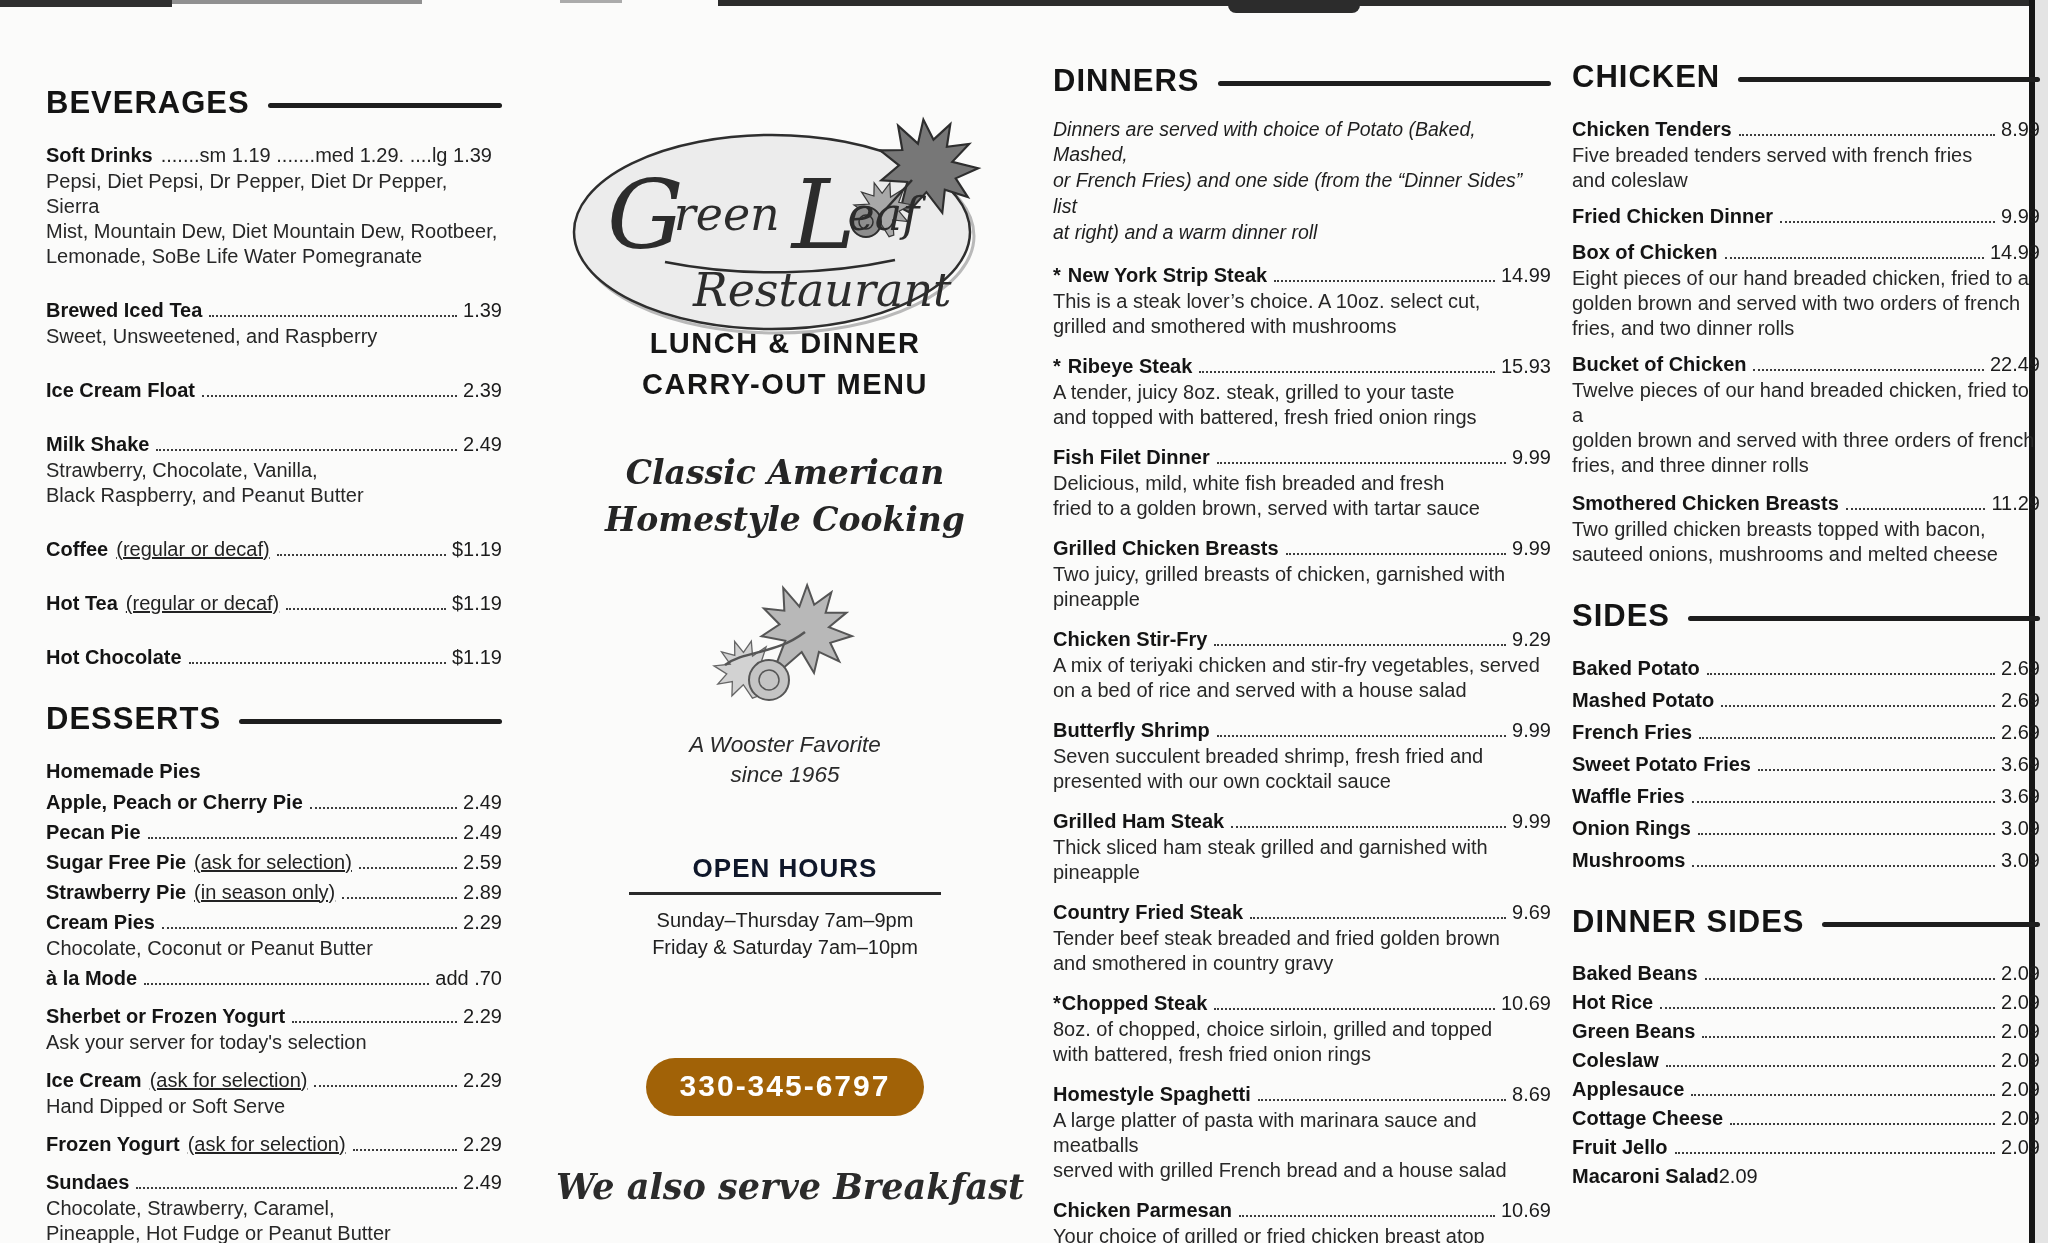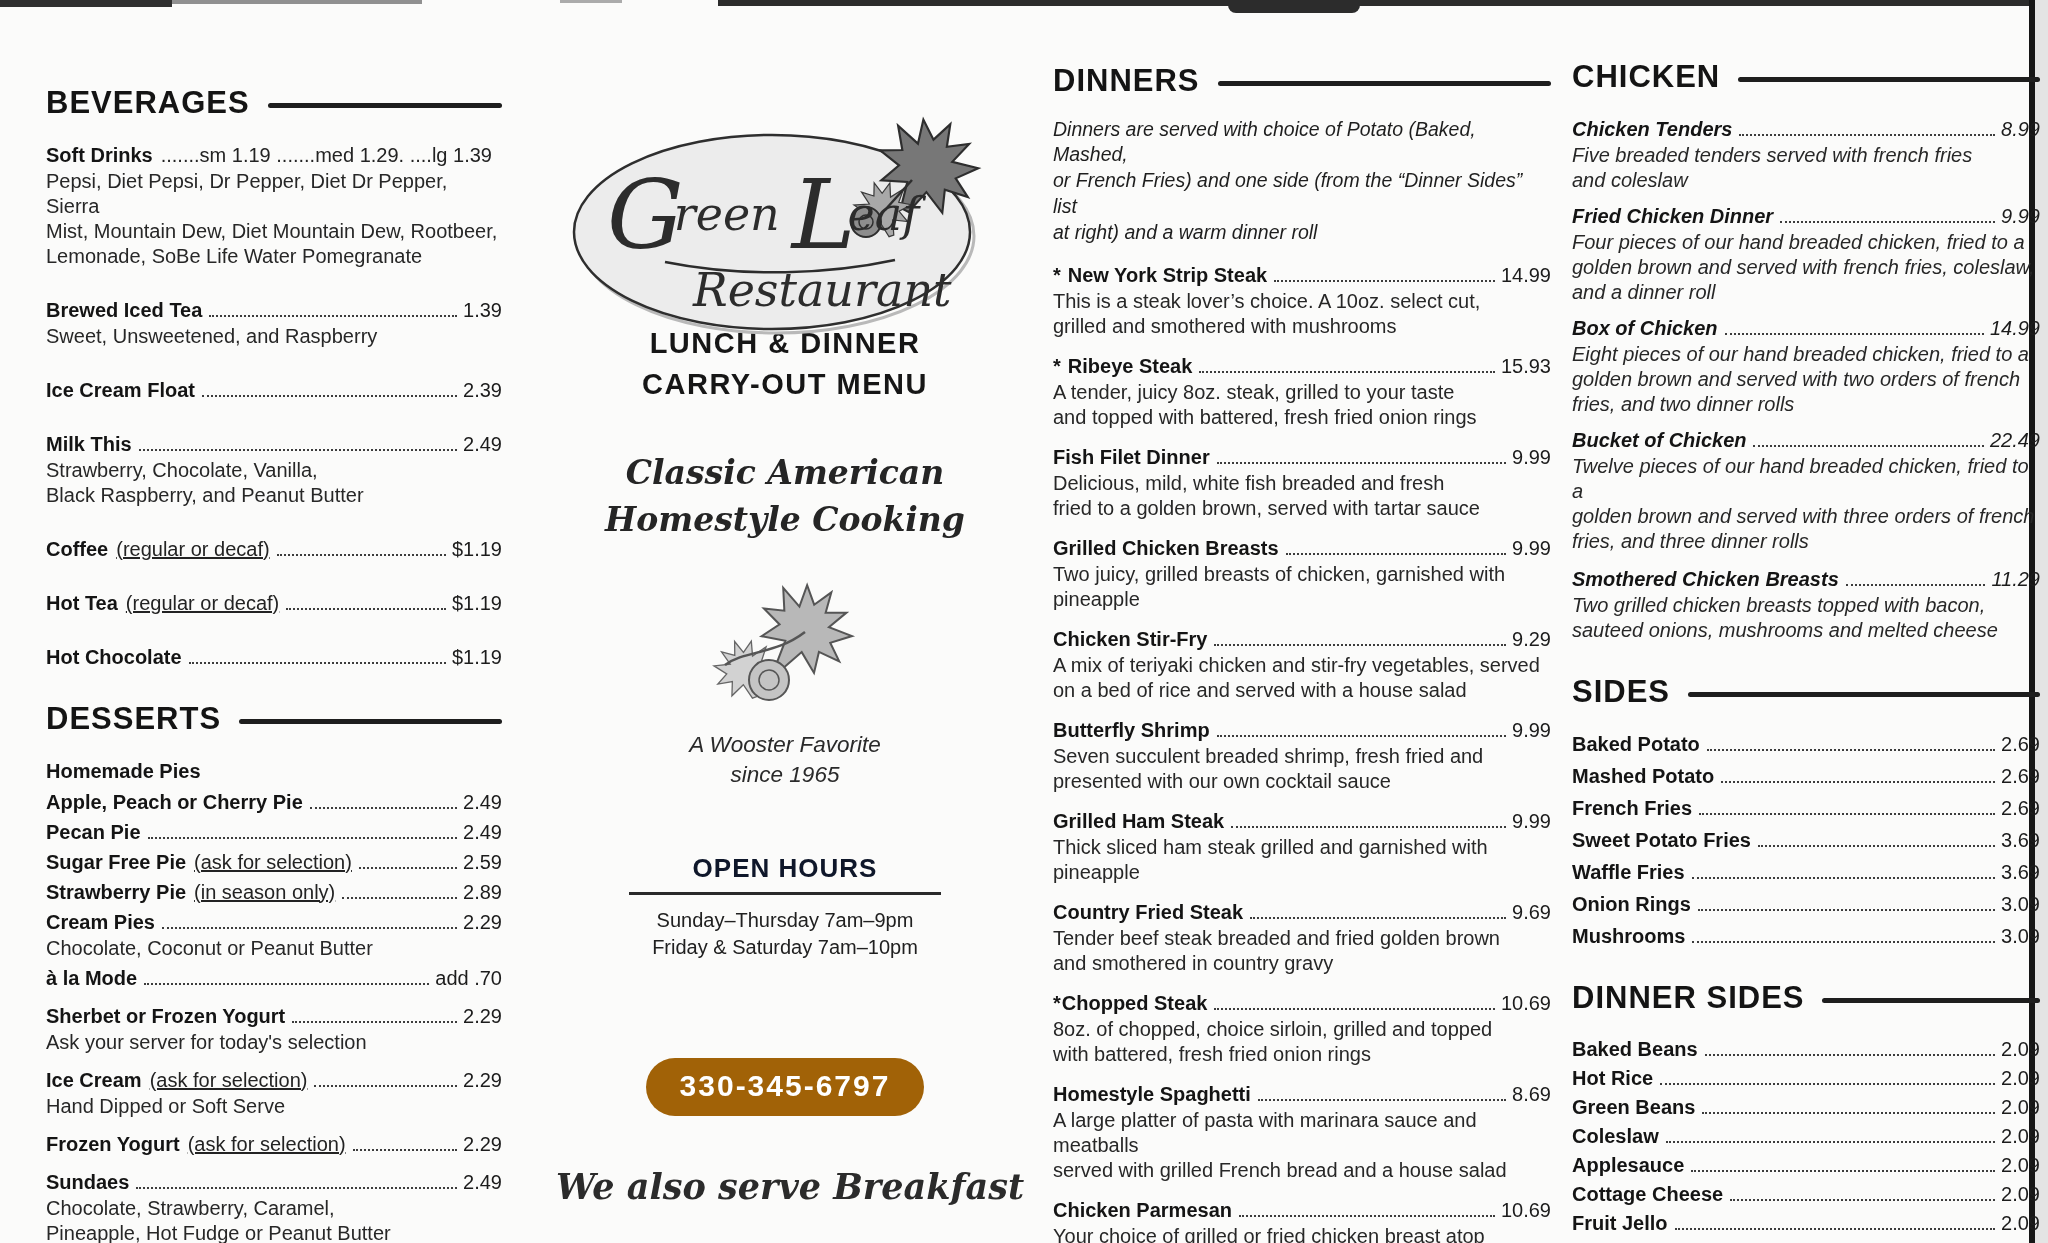--- a/index.html
+++ b/index.html
@@ -34,21 +34,21 @@
   .desc{white-space:pre-line;margin-top:1px;color:#272727;}
   .gap{margin-top:13px;}
   .subhead{font-weight:bold;color:#141414;margin:0 0 6px 0;}
 
   #col-left .spaced .item{margin-bottom:29px;}
   #col-left .pies .item{margin-bottom:5px;}
 
   #col-dinners .note{font-style:italic;font-size:19.5px;line-height:1.32;margin:-4px 0 18px 0;white-space:pre-line;color:#1e1e1e;}
   #col-dinners .item{margin-bottom:15px;}
 
-  #col-right .chicken-list .item{margin-bottom:11px;font-style:italic;}
+  #col-right .chicken-list .item{margin-bottom:11px;}
   #col-right .sides-list .item{margin-bottom:7px;text-align:center;}
   #col-right .dsides-list .item{margin-bottom:4px;}
 
   
   .cb{position:absolute;left:0;width:100%;}
   #logo-block{top:0;}
   #menu-title{top:213px;font-size:29px;font-weight:bold;letter-spacing:1.5px;line-height:1.4;color:#161616;white-space:pre-line;}
   #tagline{top:340px;font-family:"DejaVu Serif", serif;font-style:italic;font-weight:bold;font-size:33px;line-height:1.42;color:#252525;white-space:pre-line;}
   #leaf-art{top:460px;}
   #favorite{top:620px;font-style:italic;font-size:22.5px;line-height:1.32;color:#2a2a2a;white-space:pre-line;}
@@ -99,21 +99,21 @@
       </div>
       <div class="item">
         <div class="row">
           <span class="iname">Ice Cream Float</span>
           <span class="leader"></span>
           <span class="price">2.39</span>
         </div>
       </div>
       <div class="item">
         <div class="row">
-          <span class="iname">Milk This</span>
+          <span class="iname">Milk Shake</span>
           <span class="leader"></span>
           <span class="price">2.49</span>
         </div>
         <div class="desc">Strawberry, Chocolate, Vanilla,
 Black Raspberry, and Peanut Butter</div>
       </div>
       <div class="item">
         <div class="row">
           <span class="iname">Coffee</span>
           <span class="qual">(regular or decaf)</span>
@@ -411,23 +411,20 @@
         </div>
         <div class="desc">Five breaded tenders served with french fries
 and coleslaw</div>
       </div>
       <div class="item">
         <div class="row">
           <span class="iname">Fried Chicken Dinner</span>
           <span class="leader"></span>
           <span class="price">9.99</span>
         </div>
-        <div class="desc">Four pieces of our hand breaded chicken, fried to a
-golden brown and  served with french fries, coleslaw,
-and a dinner roll</div>
       </div>
       <div class="item">
         <div class="row">
           <span class="iname">Box of Chicken</span>
           <span class="leader"></span>
           <span class="price">14.99</span>
         </div>
         <div class="desc">Eight pieces of our hand breaded chicken, fried to a
 golden brown and served with two orders of french
 fries, and two dinner rolls</div>

